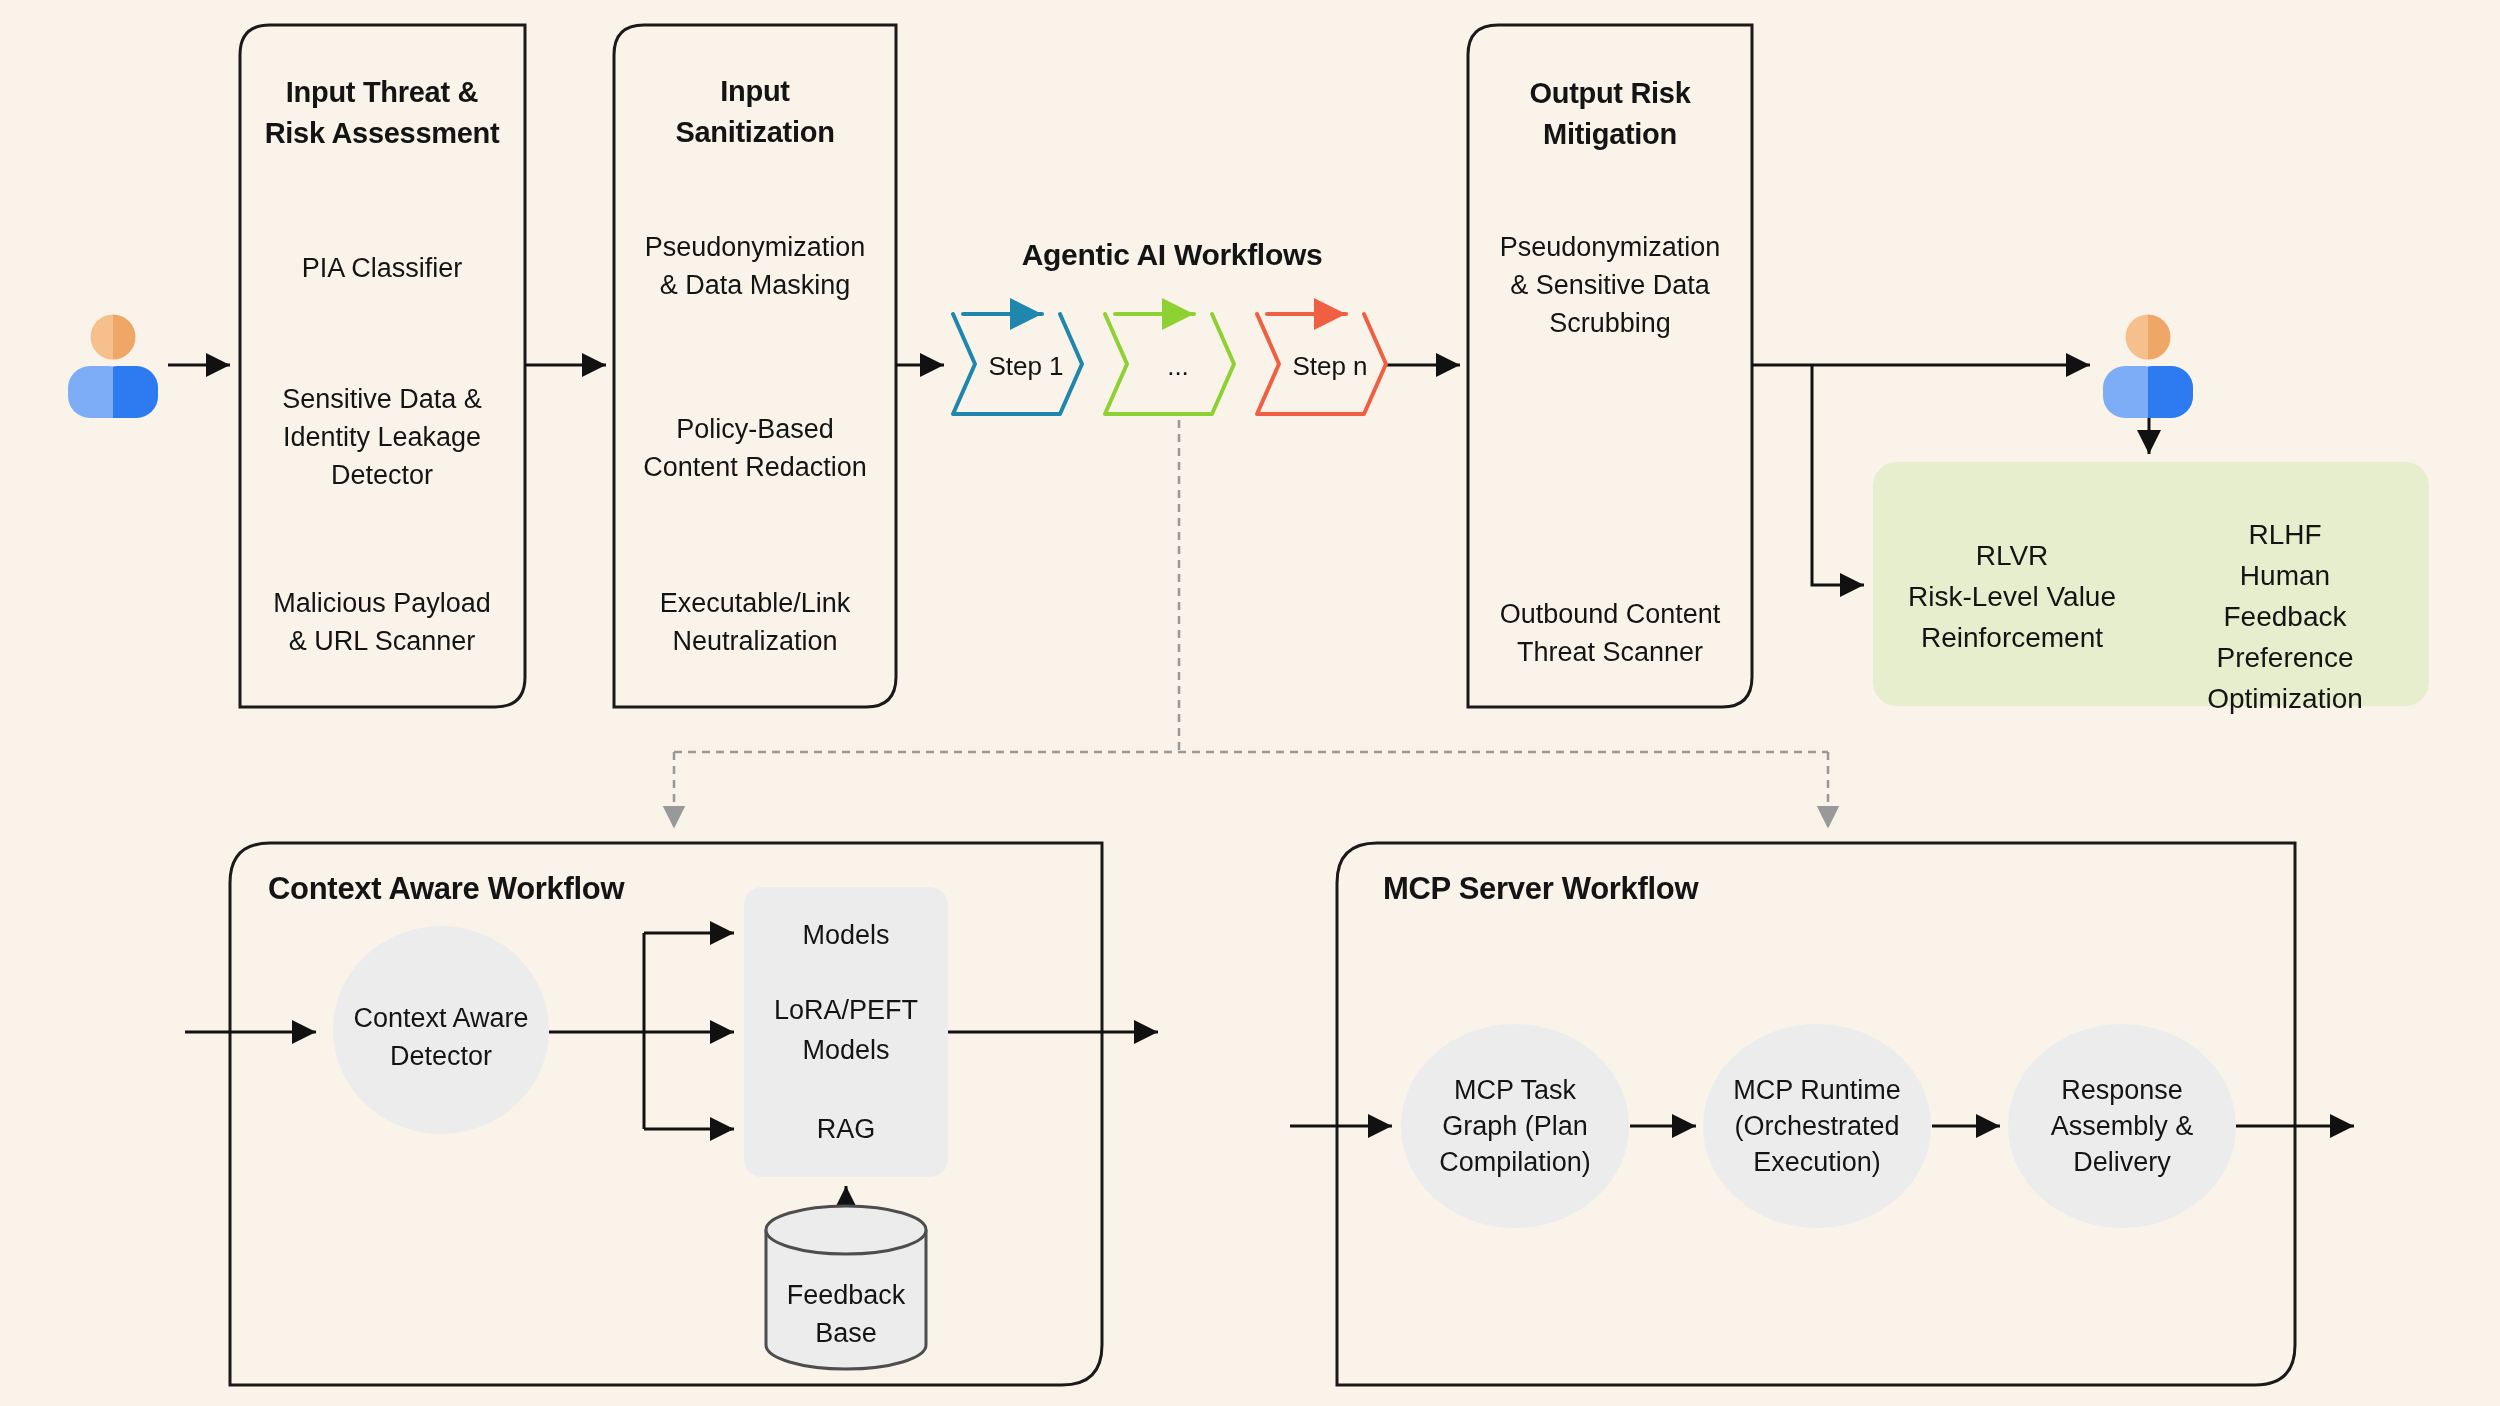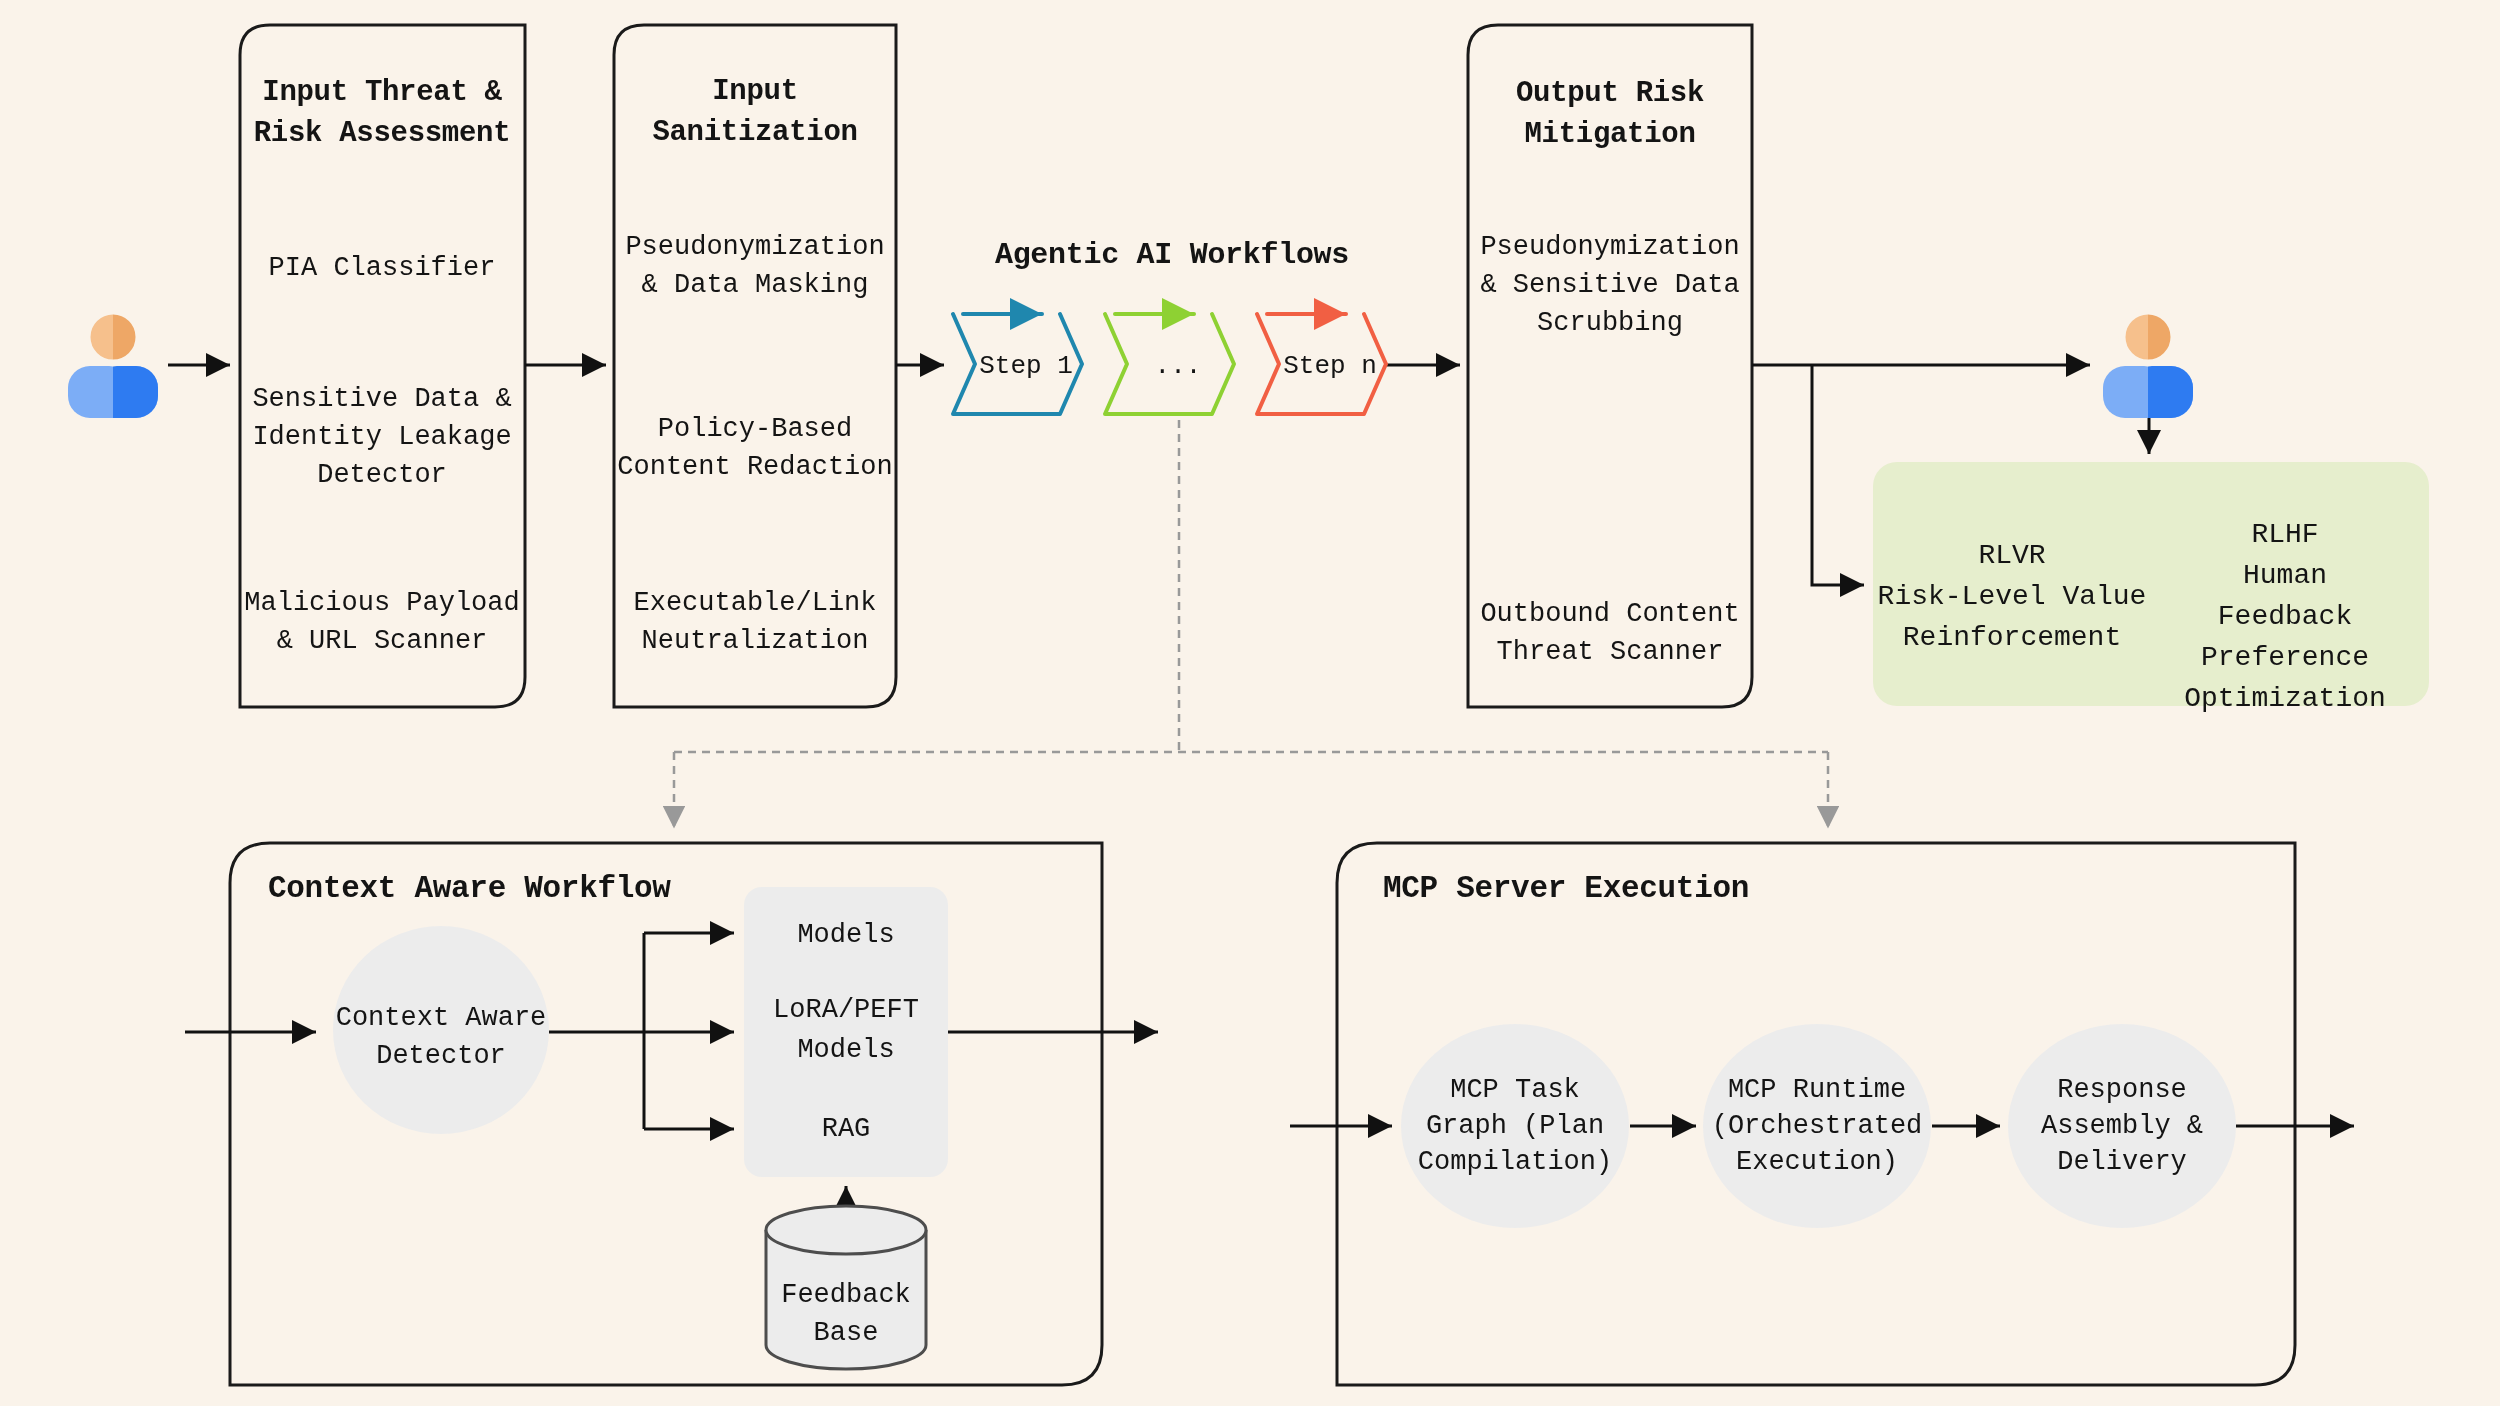--- a/index.html
+++ b/index.html
@@ -3,21 +3,21 @@
 <meta charset="utf-8">
 <style>
   html,body{margin:0;padding:0;}
   body{
     width:2500px;height:1406px;
     background:#faf3ea;
     font-family:"Liberation Sans", sans-serif;
     color:#141414;
     overflow:hidden;
   }
-  #stage{position:relative;width:2500px;height:1270px;font-family:Liberation Mono, monospace;}
+  #stage{position:relative;width:2500px;height:1270px;}
   #shapes{position:absolute;left:0;top:0;}
   .txt{
     position:absolute;
     white-space:pre-line;
     text-align:center;
     transform:translateX(-50%);
     line-height:37px;
     font-size:27px;
     color:#141414;
   }
@@ -205,21 +205,21 @@
   <div class="txt section-title" style="left:268px;top:871px;">Context Aware Workflow</div>
   <div class="txt node-txt" style="left:441px;top:999px;">Context Aware
 Detector</div>
   <div class="txt panel-item" style="left:846px;top:915px;">Models</div>
   <div class="txt panel-item" style="left:846px;top:990px;">LoRA/PEFT
 Models</div>
   <div class="txt panel-item" style="left:846px;top:1109px;">RAG</div>
   <div class="txt node-txt" style="left:846px;top:1276px;">Feedback
 Base</div>
 
-  <div class="txt section-title" style="left:1383px;top:871px;">MCP Server Execution</div>
+  <div class="txt section-title" style="left:1383px;top:871px;">MCP Server Workflow</div>
   <div class="txt stage-txt" style="left:1515px;top:1072px;">MCP Task
 Graph (Plan
 Compilation)</div>
   <div class="txt stage-txt" style="left:1817px;top:1072px;">MCP Runtime
 (Orchestrated
 Execution)</div>
   <div class="txt stage-txt" style="left:2122px;top:1072px;">Response
 Assembly &amp;
 Delivery</div>
 

